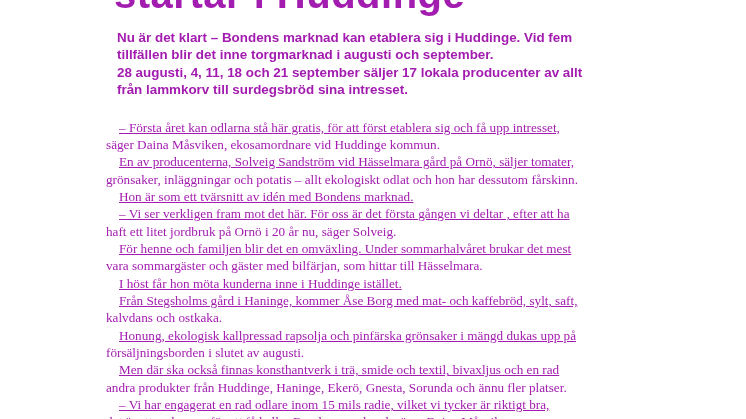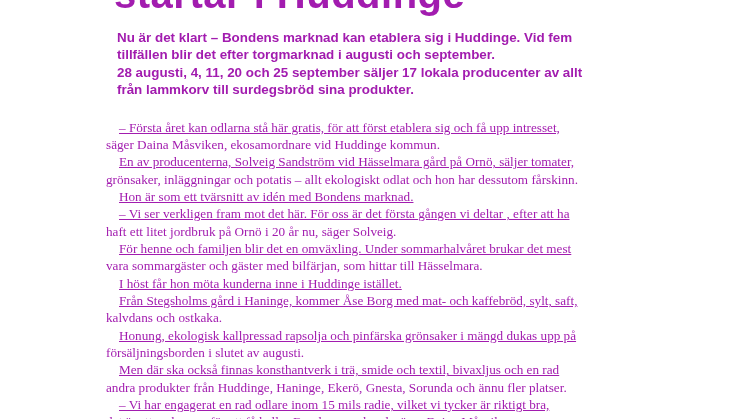--- a/index.html
+++ b/index.html
@@ -54,17 +54,17 @@
     text-decoration: underline;
   }
 </style>
 </head>
 <body>
 
 <div class="page">
 
   <h1 class="headline">startar i Huddinge</h1>
 
-  <div class="lead"><div class="line">Nu är det klart – Bondens marknad kan etablera sig i Huddinge. Vid fem</div><div class="line">tillfällen blir det efter torgmarknad i augusti och september.</div><div class="line">28 augusti, 4, 11, 20 och 25 september säljer 17 lokala producenter av allt</div><div class="line">från lammkorv till surdegsbröd sina produkter.</div></div>
+  <div class="lead"><div class="line">Nu är det klart – Bondens marknad kan etablera sig i Huddinge. Vid fem</div><div class="line">tillfällen blir det inne torgmarknad i augusti och september.</div><div class="line">28 augusti, 4, 11, 18 och 21 september säljer 17 lokala producenter av allt</div><div class="line">från lammkorv till surdegsbröd sina intresset.</div></div>
 
   <div class="body-text"><div class="line indent">– Första året kan odlarna stå här gratis, för att först etablera sig och få upp intresset,</div><div class="line">säger Daina Måsviken, ekosamordnare vid Huddinge kommun.</div><div class="line indent">En av producenterna, Solveig Sandström vid Hässelmara gård på Ornö, säljer tomater,</div><div class="line">grönsaker, inläggningar och potatis – allt ekologiskt odlat och hon har dessutom fårskinn.</div><div class="line indent">Hon är som ett tvärsnitt av idén med Bondens marknad.</div><div class="line indent">– Vi ser verkligen fram mot det här. För oss är det första gången vi deltar , efter att ha</div><div class="line">haft ett litet jordbruk på Ornö i 20 år nu, säger Solveig.</div><div class="line indent">För henne och familjen blir det en omväxling. Under sommarhalvåret brukar det mest</div><div class="line">vara sommargäster och gäster med bilfärjan, som hittar till Hässelmara.</div><div class="line indent">I höst får hon möta kunderna inne i Huddinge istället.</div><div class="line indent">Från Stegsholms gård i Haninge, kommer Åse Borg med mat- och kaffebröd, sylt, saft,</div><div class="line">kalvdans och ostkaka.</div><div class="line indent">Honung, ekologisk kallpressad rapsolja och pinfärska grönsaker i mängd dukas upp på</div><div class="line">försäljningsborden i slutet av augusti.</div><div class="line indent">Men där ska också finnas konsthantverk i trä, smide och textil, bivaxljus och en rad</div><div class="line">andra produkter från Huddinge, Haninge, Ekerö, Gnesta, Sorunda och ännu fler platser.</div><div class="line indent">– Vi har engagerat en rad odlare inom 15 mils radie, vilket vi tycker är riktigt bra,</div><div class="line">det är ett av kraven för att få kallas Bondens marknad, säger Daina Måsviken.</div></div>
 
 </div>
 
 </body></html>

